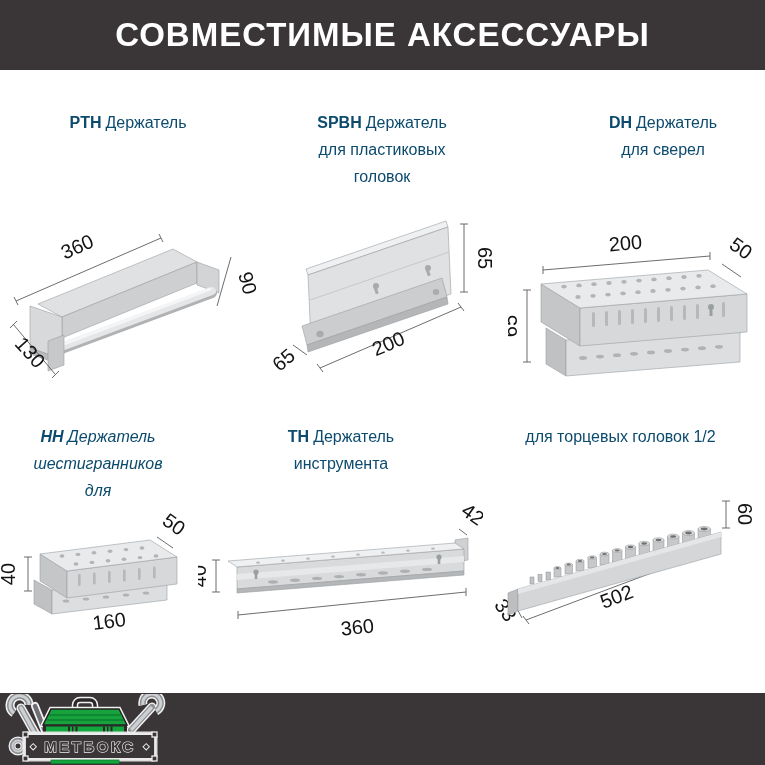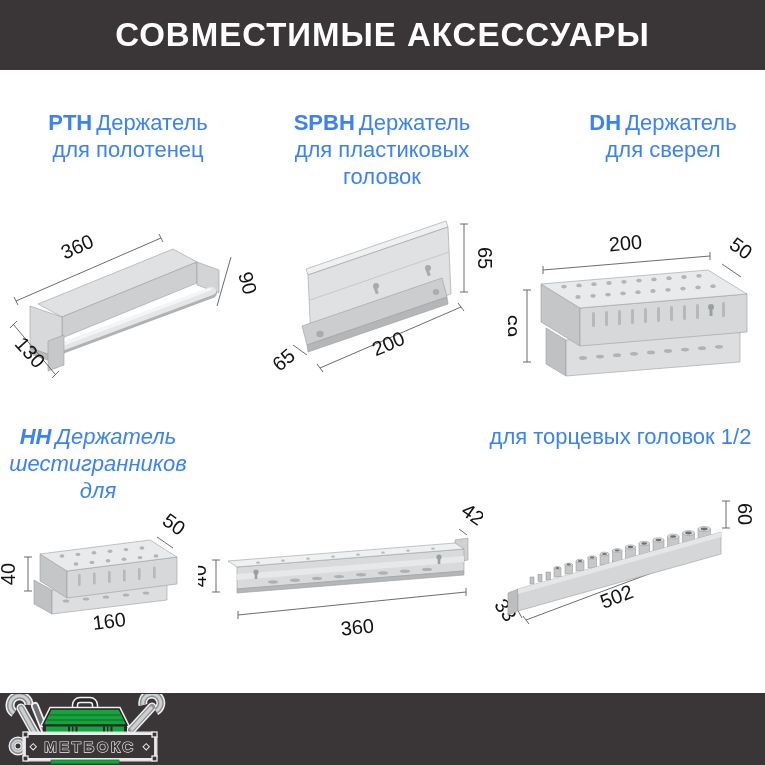--- a/index.html
+++ b/index.html
@@ -2,55 +2,58 @@
 <html><head>
 <meta charset="utf-8">
 <style>
   html,body{margin:0;padding:0;background:#e9e9e9;}
   .page{position:relative;width:765px;height:765px;background:#ffffff;overflow:hidden;
         font-family:"Liberation Sans","DejaVu Sans",sans-serif;}
   .bar{position:absolute;left:0;width:765px;background:#3A3536;}
   .header-bar{top:0;height:70px;display:flex;align-items:center;justify-content:center;}
   .header-title{color:#ffffff;font-size:33px;font-weight:bold;letter-spacing:1px;margin:0;}
   .footer-bar{top:693px;height:72px;padding-left:46px;}
-  .p-title{position:absolute;text-align:center;color:#3b82f6;font-size:22px;line-height:27px;}
+  .p-title{position:absolute;text-align:center;color:#0c4a6e;font-size:16px;line-height:27px;}
   .p-title b{font-weight:bold;margin-right:4px;}
   .render{position:absolute;}
   .dim{font-family:"Liberation Sans","DejaVu Sans",sans-serif;font-size:20px;fill:#131313;}
   .dl{stroke:#5c5c5c;stroke-width:0.9;fill:none;}
   .edge{stroke:#9aa0a3;stroke-width:0.6;}
   .brand-text{font-family:"Liberation Sans","DejaVu Sans",sans-serif;font-size:15px;font-weight:bold;
               letter-spacing:2.5px;fill:#3a3536;stroke:#ededed;stroke-width:1.25;paint-order:stroke;}
 </style>
 </head>
 <body>
 
 <div class="page">
 
   <div class="bar header-bar">
     <h1 class="header-title">СОВМЕСТИМЫЕ АКСЕССУАРЫ</h1>
   </div>
 
   <div class="p-title" style="left:0;top:109px;width:256px;">
     <div><b>PTH</b><span>Держатель</span></div>
-    <div>для полотенец</div>
   </div>
   <div class="p-title" style="left:254px;top:109px;width:256px;">
     <div><b>SPBH</b><span>Держатель</span></div>
     <div>для пластиковых</div>
     <div>головок</div>
   </div>
   <div class="p-title" style="left:535px;top:109px;width:256px;">
     <div><b>DH</b><span>Держатель</span></div>
     <div>для сверел</div>
   </div>
   <div class="p-title" style="left:0;top:423px;width:196px;font-style:italic;">
     <div><b>HH</b><span>Держатель</span></div>
     <div>шестигранников</div>
     <div>для</div>
+  </div>
+  <div class="p-title" style="left:213px;top:423px;width:256px;">
+    <div><b>TH</b><span>Держатель</span></div>
+    <div>инструмента</div>
   </div>
   <div class="p-title" style="left:478px;top:423px;width:285px;">
     <div>для торцевых головок 1/2</div>
   </div>
 
   <svg class="render" style="left:0;top:205px;" width="256" height="195" viewBox="0 0 256 195">
     <line class="dl" x1="16" y1="96" x2="161" y2="33"></line>
     <line class="dl" x1="14" y1="92" x2="18" y2="100"></line>
       <line class="dl" x1="159" y1="29" x2="163" y2="37"></line>
     <text class="dim" x="80" y="48" text-anchor="middle" transform="rotate(-24 80 48)">360</text>

